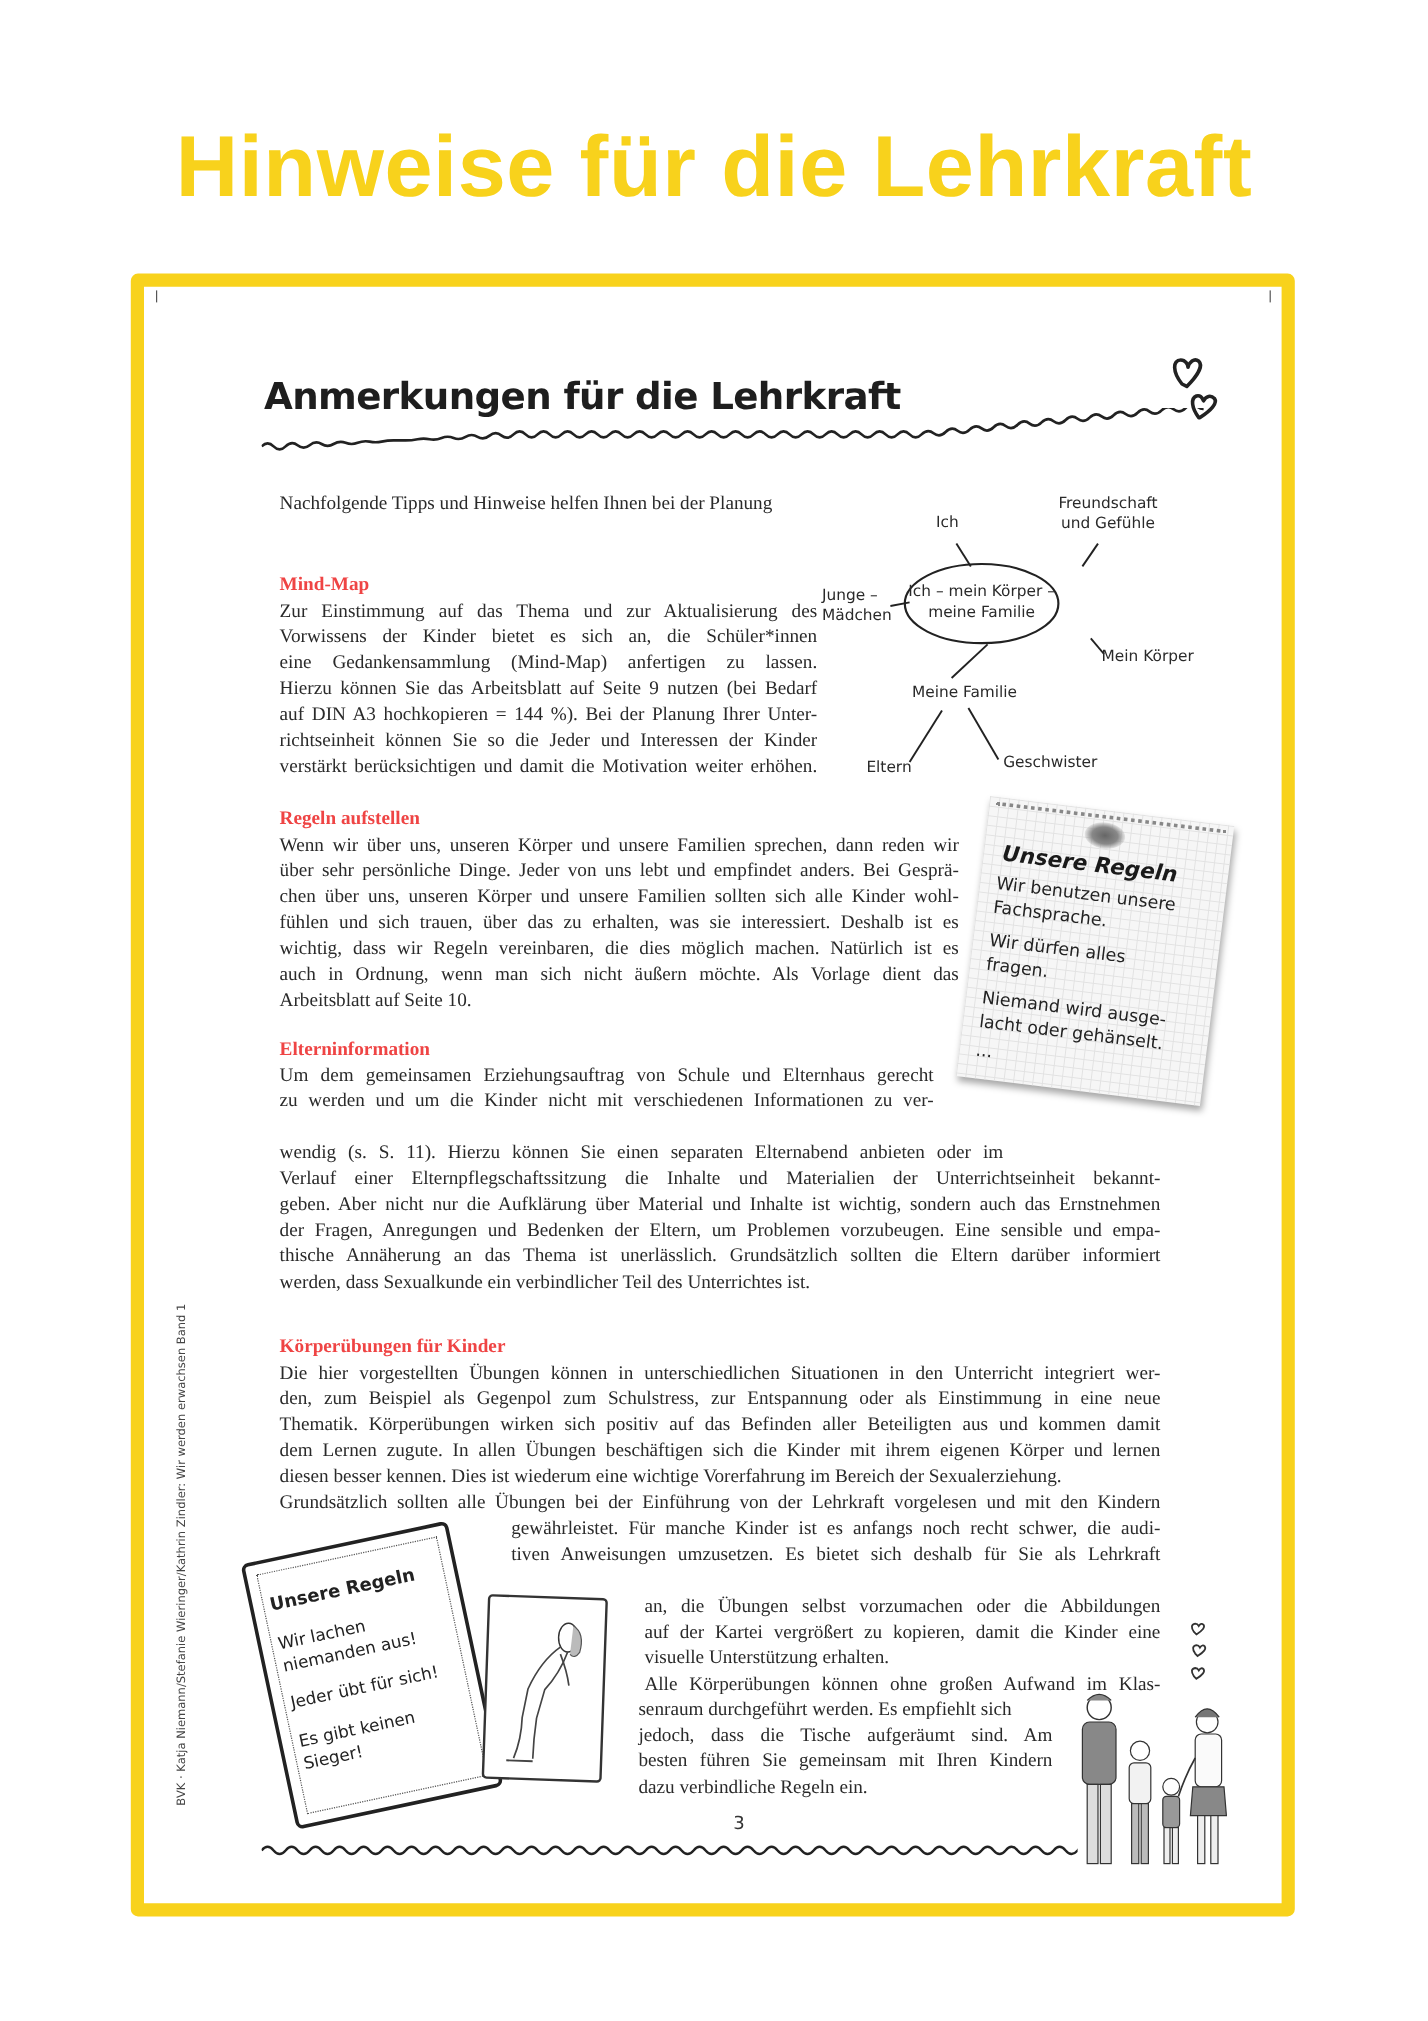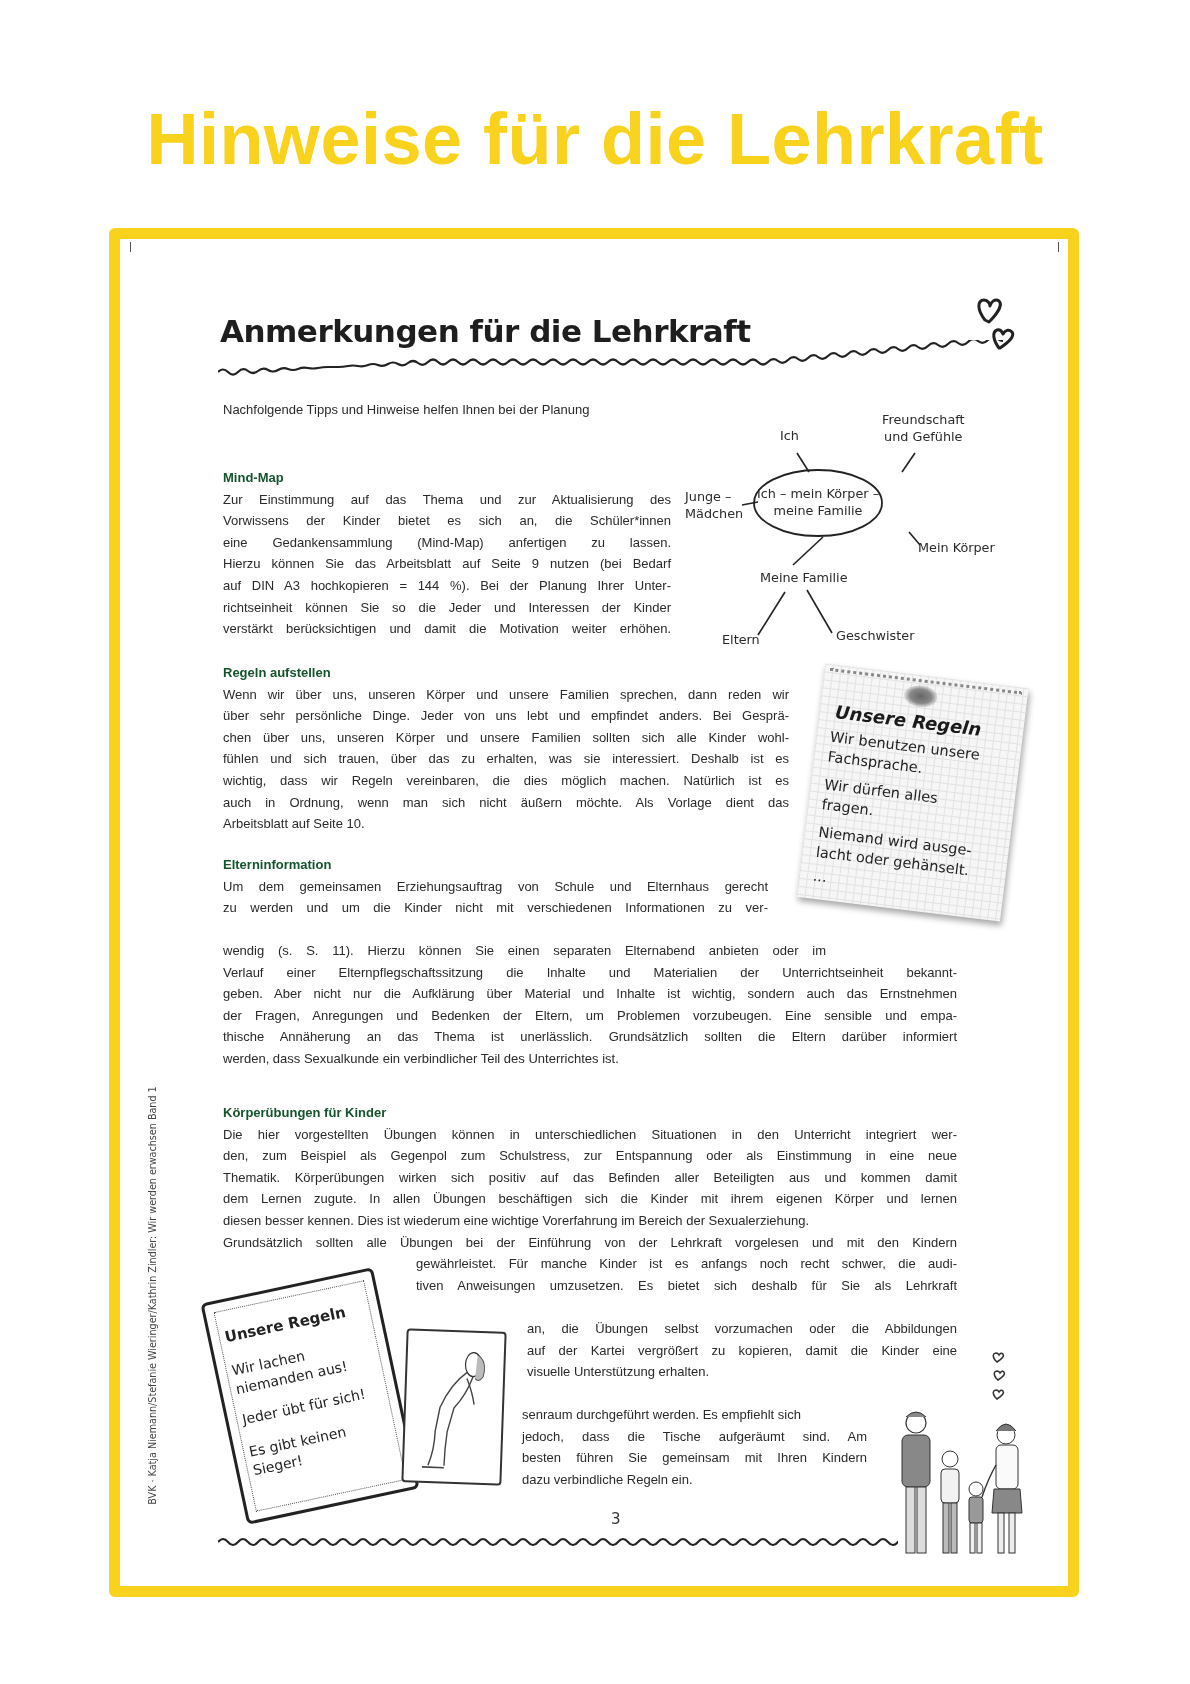--- a/index.html
+++ b/index.html
@@ -3,24 +3,24 @@
 <meta charset="utf-8">
 <style>
   html, body { margin:0; padding:0; background:#ffffff; }
   body { width:1190px; height:1684px; position:relative; overflow:hidden; font-family:"DejaVu Sans", sans-serif; color:#222; }
   .banner-title { position:absolute; left:0; right:0; top:98px; text-align:center; font-family:"Liberation Sans", sans-serif; font-weight:bold; font-size:72px; color:#f8d21c; letter-spacing:0.5px; margin:0; }
   .frame { position:absolute; left:109px; top:228px; width:970px; height:1369px; border:11px solid #f8d21c; border-radius:6px; box-sizing:border-box; background:#fff; }
   .crop-mark { position:absolute; background:#555; }
   .page-heading { position:absolute; left:220px; top:313px; font-family:"DejaVu Sans", sans-serif; font-weight:bold; font-size:31px; color:#1e1e1e; letter-spacing:-0.5px; margin:0; }
   .wave { position:absolute; }
   .hearts { position:absolute; left:975px; top:292px; }
-  .txt { position:absolute; font-family:Liberation Sans, sans-serif; font-size:13px; line-height:21.6px; color:#2a2a2a; margin:4px; }
+  .txt { position:absolute; font-family:Liberation Serif, serif; font-size:16px; line-height:21.6px; color:#2a2a2a; margin:14px; }
   .txt .line { display:block; white-space:nowrap; }
   .txt .just { text-align:justify; text-align-last:justify; white-space:normal; }
-  .sec-head { font-weight:bold; color:#14532d; }
+  .sec-head { font-weight:bold; color:#ef4444; }
   .mindmap { position:absolute; left:670px; top:405px; width:330px; height:250px; }
   .mm-label { position:absolute; font-family:"DejaVu Sans", sans-serif; font-size:12.8px; line-height:17px; color:#2a2a2a; text-align:center; white-space:nowrap; }
   .note-card { position:absolute; left:810px; top:675px; width:205px; height:235px; transform:rotate(7deg); transform-origin:center; background:#f6f6f6;
     background-image: linear-gradient(#e2e2e2 1px, transparent 1px), linear-gradient(90deg, #e2e2e2 1px, transparent 1px);
     background-size:8px 8px; box-shadow:2px 4px 6px rgba(0,0,0,0.35); }
   .note-rings { position:absolute; left:6px; right:6px; top:4px; height:6px; border-top:3px dotted #888; }
   .note-pin { position:absolute; left:82px; top:10px; width:34px; height:22px; background:radial-gradient(ellipse at center, #666 0%, #888 45%, rgba(150,150,150,0) 75%); border-radius:50%; }
   .note-title { position:absolute; left:16px; top:36px; font-family:"DejaVu Sans", sans-serif; font-weight:bold; font-style:italic; font-size:18px; color:#1a1a1a; }
   .note-item { position:absolute; left:14px; font-family:"DejaVu Sans", sans-serif; font-size:14.5px; line-height:20px; color:#222; white-space:nowrap; }
   .card-rules { position:absolute; left:222px; top:1283px; width:170px; height:220px; border:3px solid #222; border-radius:6px; background:#fff; transform:rotate(-12deg); transform-origin:center; }
@@ -146,20 +146,21 @@
   <span class="line just">Grundsätzlich sollten alle Übungen bei der Einführung von der Lehrkraft vorgelesen und mit den Kindern</span>
 </div>
 <div class="txt" style="left:412px;top:1249px;width:541px;">
   <span class="line just">gewährleistet. Für manche Kinder ist es anfangs noch recht schwer, die audi-</span>
   <span class="line just">tiven Anweisungen umzusetzen. Es bietet sich deshalb für Sie als Lehrkraft</span>
 </div>
 <div class="txt" style="left:523px;top:1314px;width:430px;">
   <span class="line just">an, die Übungen selbst vorzumachen oder die Abbildungen</span>
   <span class="line just">auf der Kartei vergrößert zu kopieren, damit die Kinder eine</span>
   <span class="line">visuelle Unterstützung erhalten.</span>
+  <span class="line just">Alle Körperübungen können ohne großen Aufwand im Klas-</span>
 </div>
 <div class="txt" style="left:518px;top:1400px;width:345px;">
   <span class="line">senraum durchgeführt werden. Es empfiehlt sich</span>
   <span class="line just">jedoch, dass die Tische aufgeräumt sind. Am</span>
   <span class="line just">besten führen Sie gemeinsam mit Ihren Kindern</span>
   <span class="line">dazu verbindliche Regeln ein.</span>
 </div>
 
 <div class="card-rules">
   <div class="inner"></div>

